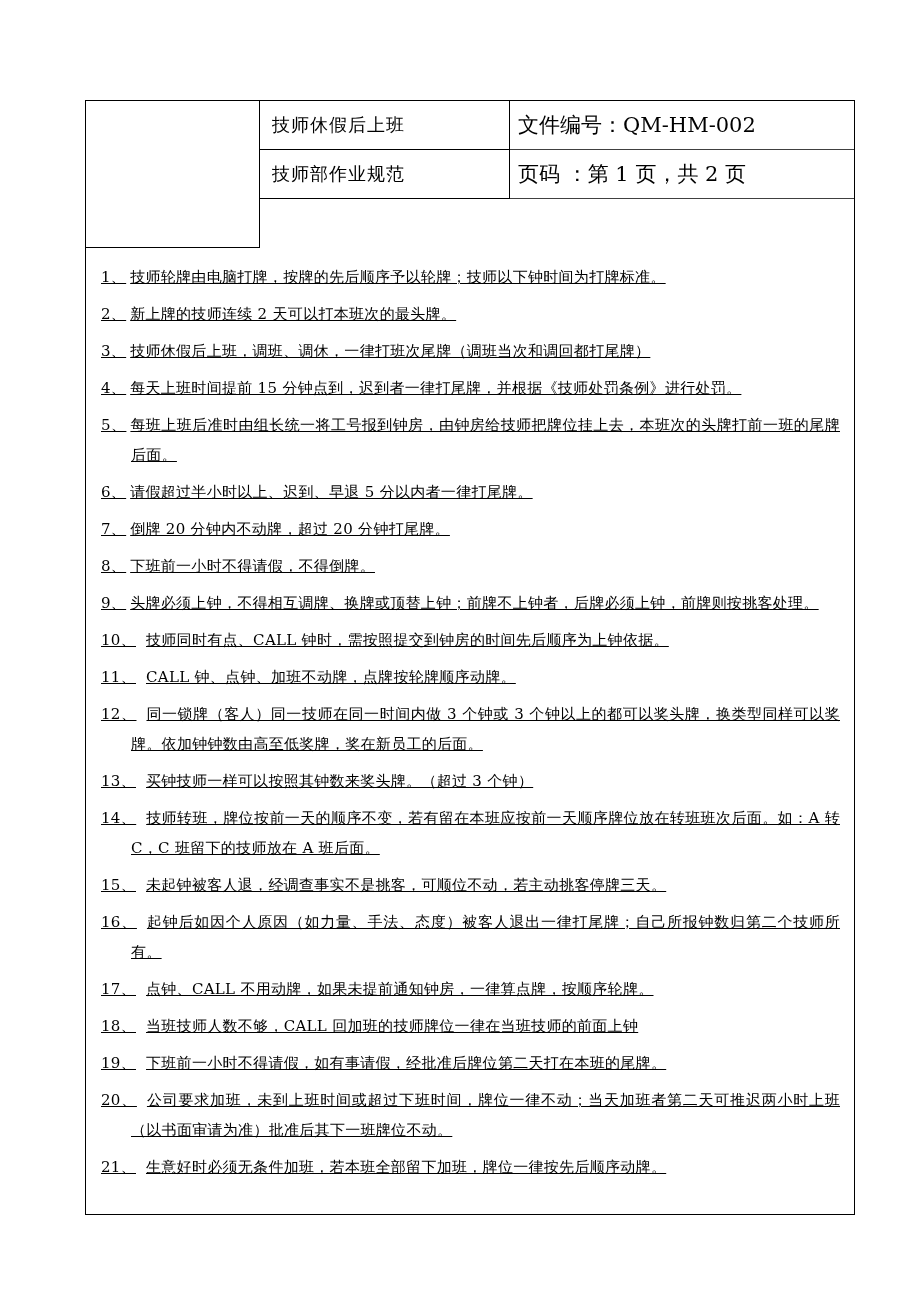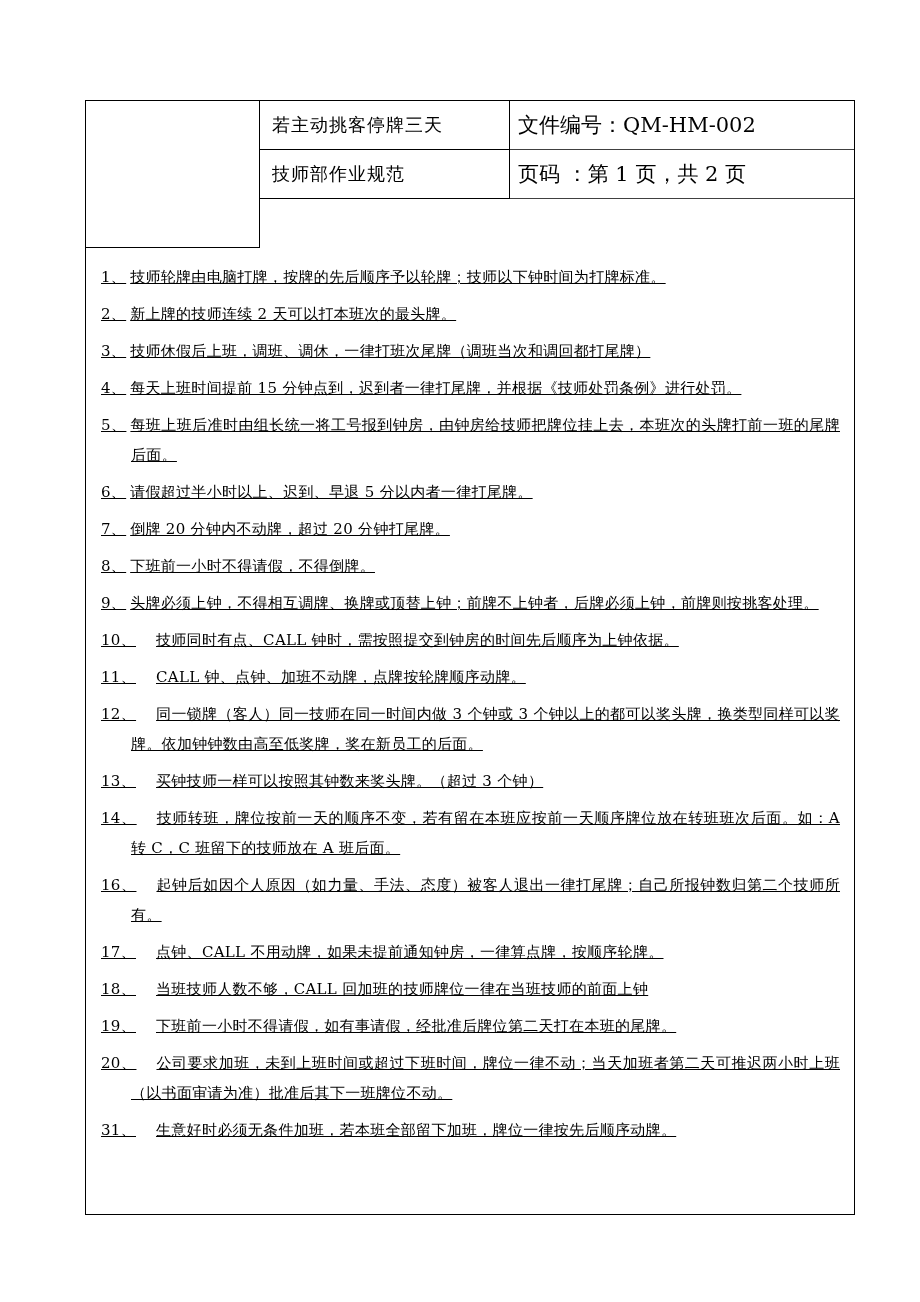--- a/index.html
+++ b/index.html
@@ -60,31 +60,31 @@
   .rule {
     font-size: 15px;
     line-height: 30px;
     margin-bottom: 7px;
     text-align: justify;
     padding-left: 30px;
     text-indent: -30px;
     letter-spacing: 0.3px;
   }
   .rule .num { margin-right: 4px; }
-  .rule .num.num-wide { margin-right: 20px; }
+  .rule .num.num-wide { margin-right: 10px; }
 </style>
 </head>
 <body>
 
 <div class="doc">
 
   <div class="hdr">
     <div class="logo-cell"></div>
 
-    <div class="title-cell">若主动挑客停牌三天</div>
+    <div class="title-cell">技师休假后上班</div>
     <div class="info-cell">文件编号：QM-HM-002</div>
 
     <div class="title-cell">技师部作业规范</div>
 
     <div class="info-cell">页码 ：第 1 页，共 2 页</div>
   </div>
 
   <div class="body-cell">
   <p class="rule"><span class="num">1、</span><span>技师轮牌由电脑打牌，按牌的先后顺序予以轮牌；技师以下钟时间为打牌标准。</span></p>
 
@@ -107,27 +107,28 @@
   <p class="rule"><span class="num num-wide">10、</span><span>技师同时有点、CALL 钟时，需按照提交到钟房的时间先后顺序为上钟依据。</span></p>
 
   <p class="rule"><span class="num num-wide">11、</span><span>CALL 钟、点钟、加班不动牌，点牌按轮牌顺序动牌。</span></p>
 
   <p class="rule"><span class="num num-wide">12、</span><span>同一锁牌（客人）同一技师在同一时间内做 3 个钟或 3 个钟以上的都可以奖头牌，换类型同样可以奖牌。依加钟钟数由高至低奖牌，奖在新员工的后面。</span></p>
 
   <p class="rule"><span class="num num-wide">13、</span><span>买钟技师一样可以按照其钟数来奖头牌。（超过 3 个钟）</span></p>
 
   <p class="rule"><span class="num num-wide">14、</span><span>技师转班，牌位按前一天的顺序不变，若有留在本班应按前一天顺序牌位放在转班班次后面。如：A 转 C，C 班留下的技师放在 A 班后面。</span></p>
 
+  <p class="rule"><span class="num num-wide">15、</span><span>未起钟被客人退，经调查事实不是挑客，可顺位不动，若主动挑客停牌三天。</span></p>
 
   <p class="rule"><span class="num num-wide">16、</span><span>起钟后如因个人原因（如力量、手法、态度）被客人退出一律打尾牌；自己所报钟数归第二个技师所有。</span></p>
 
   <p class="rule"><span class="num num-wide">17、</span><span>点钟、CALL 不用动牌，如果未提前通知钟房，一律算点牌，按顺序轮牌。</span></p>
 
   <p class="rule"><span class="num num-wide">18、</span><span>当班技师人数不够，CALL 回加班的技师牌位一律在当班技师的前面上钟</span></p>
 
   <p class="rule"><span class="num num-wide">19、</span><span>下班前一小时不得请假，如有事请假，经批准后牌位第二天打在本班的尾牌。</span></p>
 
   <p class="rule"><span class="num num-wide">20、</span><span>公司要求加班，未到上班时间或超过下班时间，牌位一律不动；当天加班者第二天可推迟两小时上班（以书面审请为准）批准后其下一班牌位不动。</span></p>
 
-  <p class="rule"><span class="num num-wide">31、</span><span>生意好时必须无条件加班，若本班全部留下加班，牌位一律按先后顺序动牌。</span></p>
+  <p class="rule"><span class="num num-wide">21、</span><span>生意好时必须无条件加班，若本班全部留下加班，牌位一律按先后顺序动牌。</span></p>
 </div>
 
 </div>
 
 </body></html>

